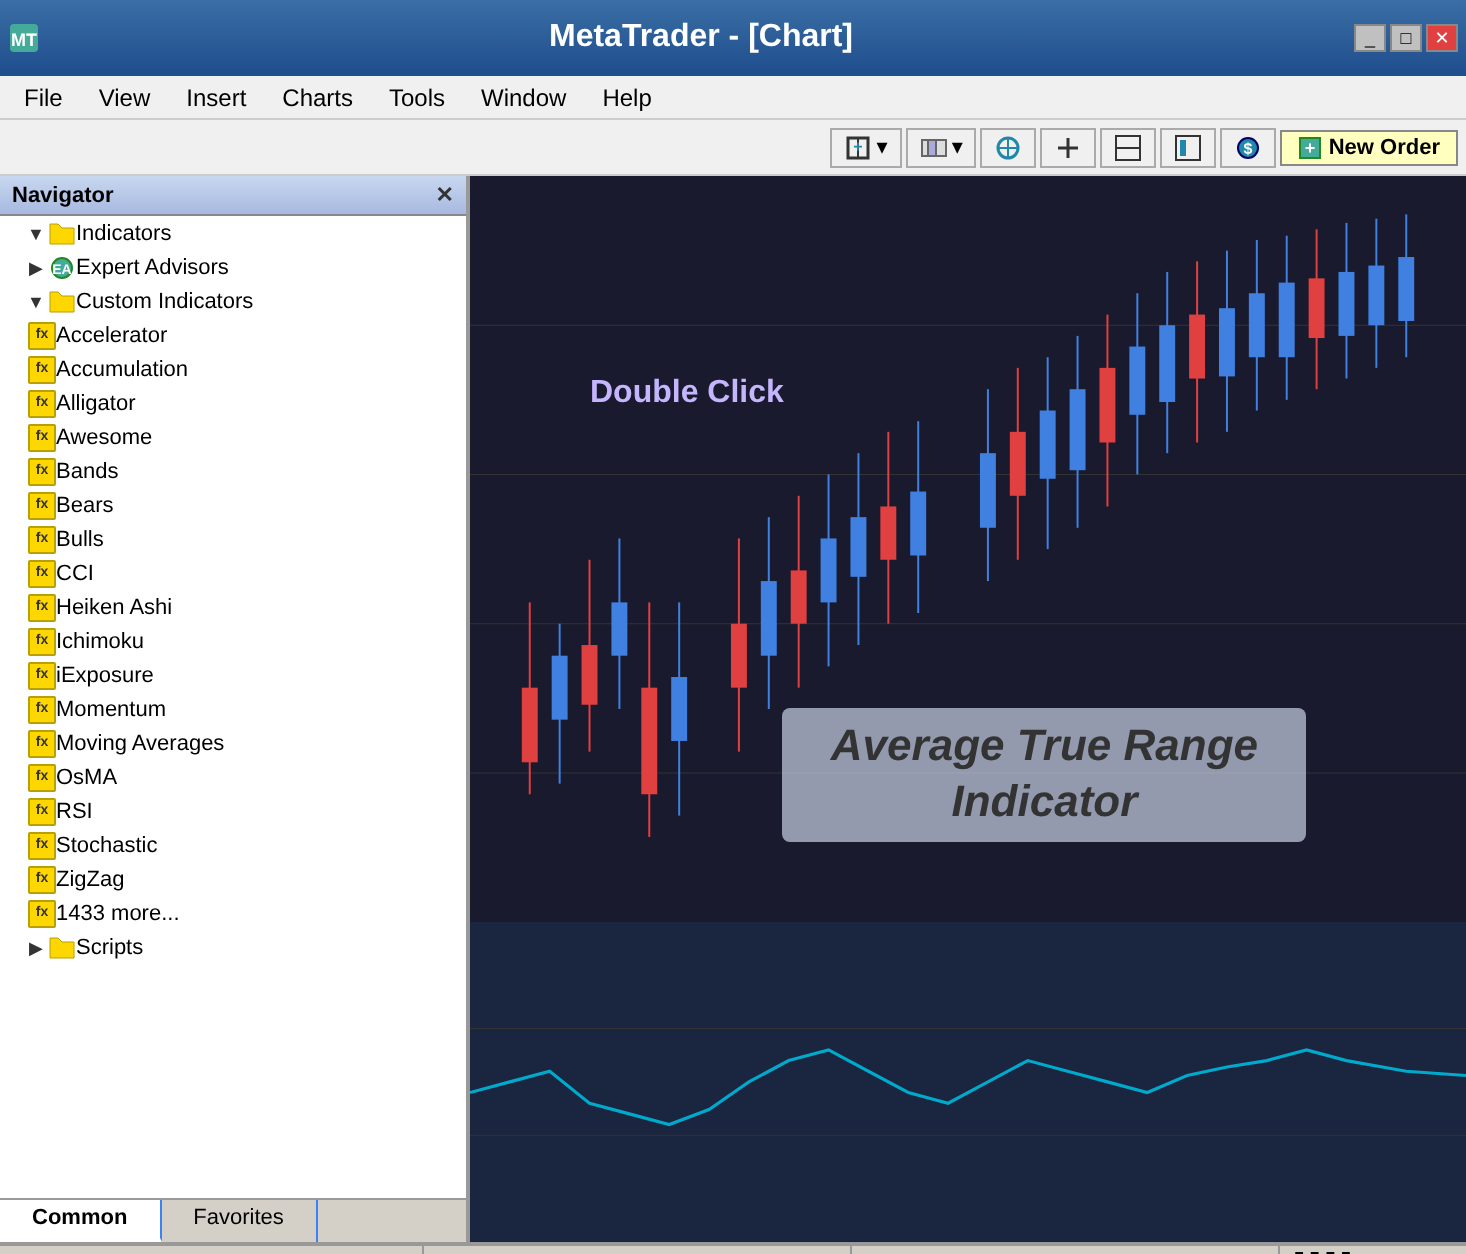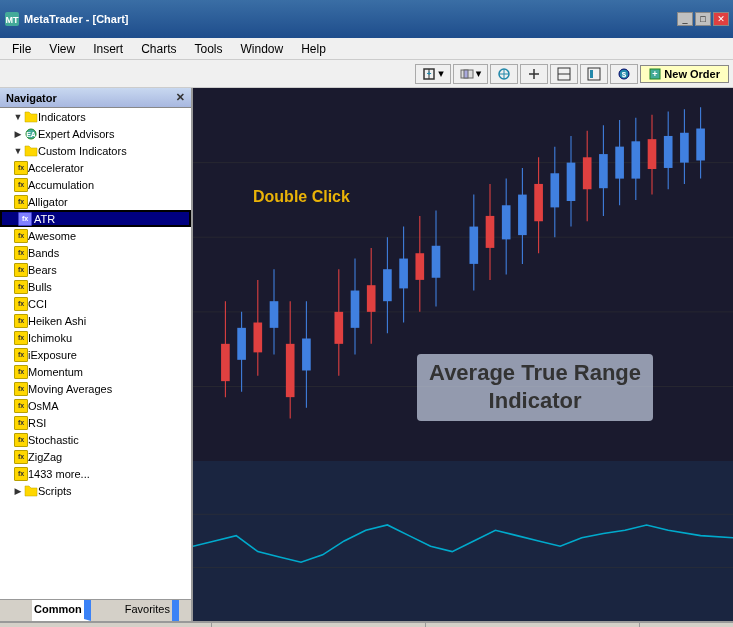--- a/index.html
+++ b/index.html
@@ -9,21 +9,21 @@
     .title-bar {
       background: linear-gradient(to bottom, #3a6ea5, #1e4d8c);
       height: 38px;
       display: flex;
       align-items: center;
       padding: 0 4px;
       color: white;
       font-size: 11px;
     }
     .title-bar-icon { width: 16px; height: 16px; margin-right: 4px; }
-    .title-bar-title { flex: 1; font-weight: bold; font-size: 11px; }
+    .title-bar-title { flex: 1; font-weight: bold; font-size: 16px; text-align: center; }
     .title-bar-controls { display: flex; gap: 2px; }
     .title-bar-btn {
       width: 16px; height: 14px; background: #c0c0c0; border: 1px solid #888;
       display: flex; align-items: center; justify-content: center; font-size: 9px; cursor: pointer;
       color: #000;
     }
     .title-bar-btn.close { background: #e04040; color: white; }
 
     
     .menu-bar {
@@ -71,21 +71,21 @@
     }
 
     
     .main-content {
       display: flex;
       height: calc(627px - 22px - 22px - 28px - 22px);
     }
 
     
     .navigator {
-      width: 193px;
+      width: 235px;
       background: #f5f5f5;
       border-right: 2px solid #999;
       display: flex;
       flex-direction: column;
       min-height: 0;
     }
     .navigator-header {
       background: linear-gradient(to bottom, #c8d8f0, #a8b8e0);
       padding: 3px 6px;
       font-weight: bold;
@@ -160,68 +160,68 @@
     }
 
     
     .navigator-tabs {
       display: flex;
       background: #d4d0c8;
       border-top: 1px solid #999;
       height: 22px;
     }
     .nav-tab {
-      padding: 3px 2px;
+      padding: 3px 16px;
       font-size: 11px;
       cursor: pointer;
-      border-right: 7px solid #3b82f6;
+      border-right: 1px solid #3b82f6;
       background: #d4d0c8;
-      margin-left: 32px;
     }
     .nav-tab.active {
       background: white;
       border-bottom: 2px solid white;
       font-weight: bold;
     }
 
     
     .chart-area {
       flex: 1;
       background: #1a1a2e;
       position: relative;
       overflow: hidden;
     }
 
     
     .double-click-label {
       position: absolute;
       top: 100px;
       left: 60px;
-      color: #eab308;
+      color: #c4b5fd;
       font-size: 16px;
       font-weight: bold;
       z-index: 10;
       pointer-events: none;
     }
 
     
     .atr-label {
       position: absolute;
       bottom: 200px;
       right: 80px;
       color: #333;
       font-size: 22px;
       font-weight: bold;
       z-index: 10;
       pointer-events: none;
       text-align: center;
       line-height: 1.3;
       background: rgba(200,210,230,0.7);
-      padding: 5px 12px;
+      padding: 5px 24px;
       border-radius: 4px;
+      font-style: italic;
     }
 
     
     .status-bar {
       background: #d4d0c8;
       height: 22px;
       display: flex;
       align-items: center;
       padding: 0 6px;
       border-top: 2px solid #999;
@@ -393,25 +393,20 @@
         <div class="expand-icon"></div>
         <div class="ind-icon">fx</div>
         <span class="item-label">Accumulation</span>
       </div>
       <div class="tree-item indent-3">
         <div class="expand-icon"></div>
         <div class="ind-icon">fx</div>
         <span class="item-label">Alligator</span>
       </div>
 
-      <div class="tree-item indent-3 selected">
-        <div class="expand-icon"></div>
-        <div class="ind-icon item-icon" style="background:#8080ff;border-color:#4040cc;color:white">fx</div>
-        <span class="item-label">ATR</span>
-      </div>
       <div class="tree-item indent-3">
         <div class="expand-icon"></div>
         <div class="ind-icon">fx</div>
         <span class="item-label">Awesome</span>
       </div>
       <div class="tree-item indent-3">
         <div class="expand-icon"></div>
         <div class="ind-icon">fx</div>
         <span class="item-label">Bands</span>
       </div>

